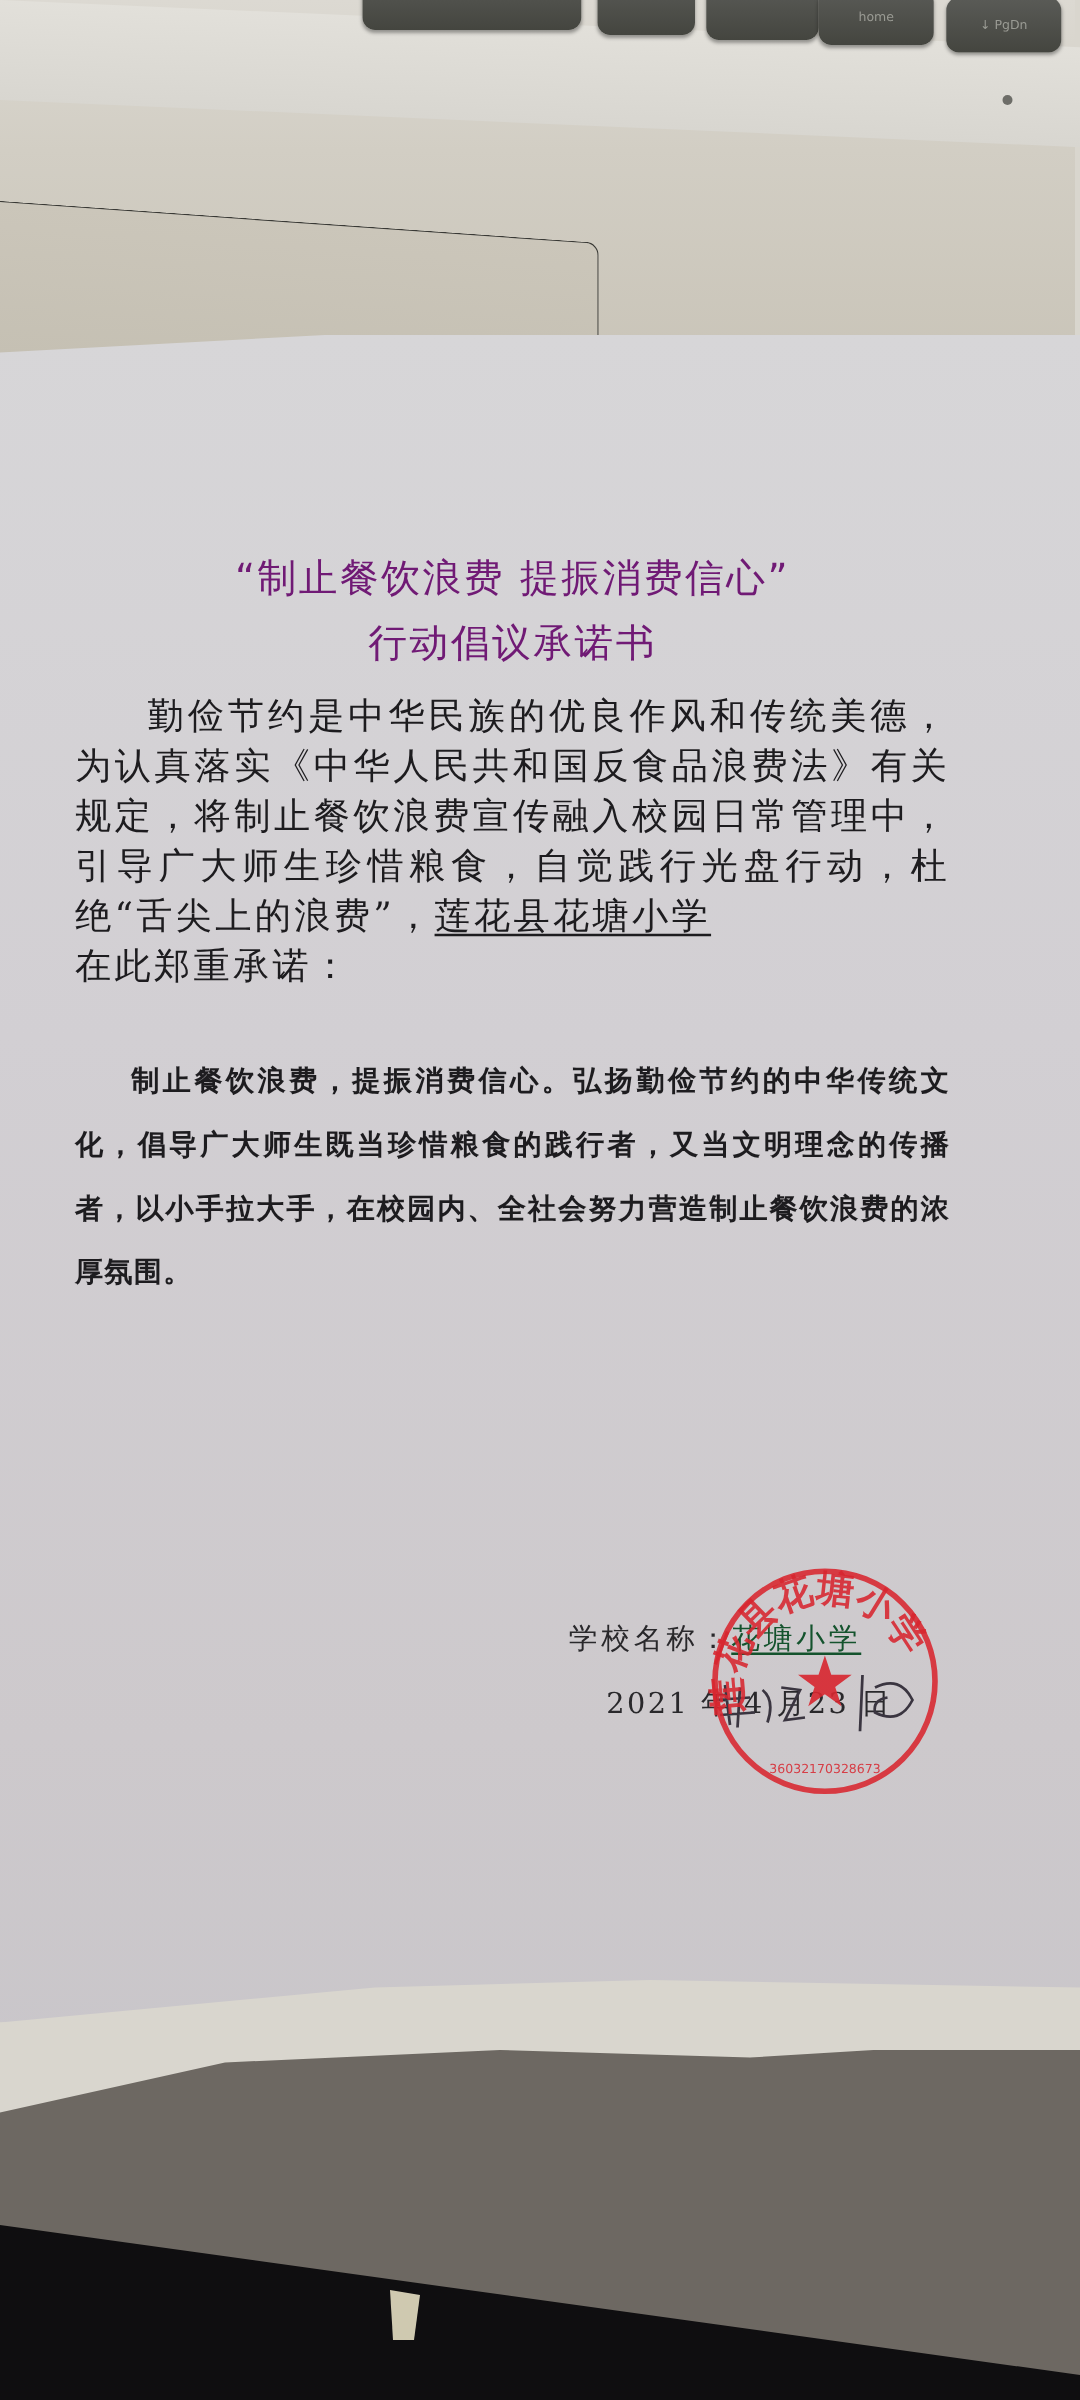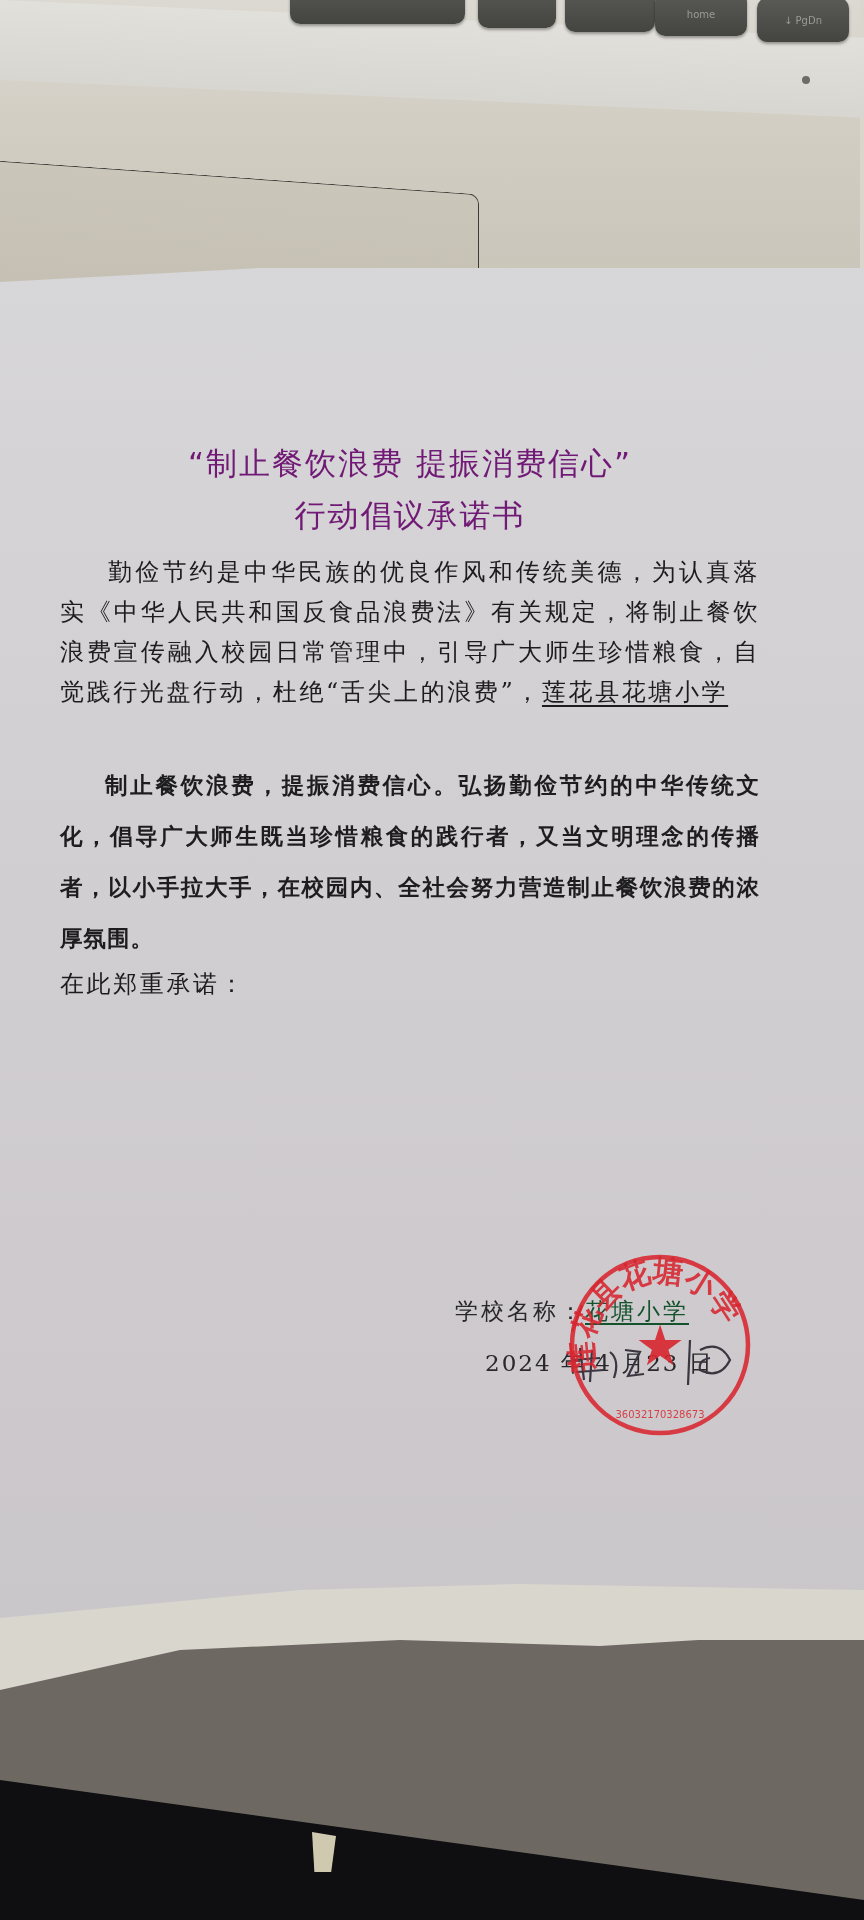--- a/index.html
+++ b/index.html
@@ -42,21 +42,21 @@
     }
     .doc {
       position: absolute; left: 60px; top: 440px; width: 700px; color: #1d1c1f;
     }
     .title {
       text-align: center; font-size: 31px; line-height: 46px; letter-spacing: 2px;
       font-family: "DejaVu Sans", "Liberation Sans", sans-serif; font-weight: normal; color: #701a75;
     }
     .title .sub { display: block; margin-top: 6px; text-align: center; }
     .para {
-      font-size: 24px; line-height: 40px; letter-spacing: 2.6px; text-align: justify;
+      font-size: 29px; line-height: 40px; letter-spacing: 2.6px; text-align: justify;
       text-indent: 2em; margin: 0;
     }
     .para1 { margin-top: 14px; }
     .school-u { text-decoration: underline; text-underline-offset: 5px; }
     .promise { text-indent: 0; margin-top: 0; }
     .para2 {
       margin-top: 48px; font-family: "DejaVu Sans", "Liberation Sans", sans-serif;
       font-weight: bold; font-size: 22.5px; line-height: 51px; letter-spacing: 1px;
     }
     .para3 { margin-top: 54px; line-height: 38.5px; letter-spacing: 3px; font-size: 23px; }
@@ -114,32 +114,32 @@
 
 <div class="paper"></div>
 
 <div class="doc">
   <div class="title">
     <span>“制止餐饮浪费  提振消费信心”</span>
     <span class="sub">行动倡议承诺书</span>
   </div>
 
   <p class="para para1"><span>勤俭节约是中华民族的优良作风和传统美德，为认真落实《中华人民共和国反食品浪费法》有关规定，将制止餐饮浪费宣传融入校园日常管理中，引导广大师生珍惜粮食，自觉践行光盘行动，杜绝“舌尖上的浪费”，</span><span class="school-u">莲花县花塘小学</span></p>
+  <p class="para promise">在此郑重承诺：</p>
+
   <p class="para para2">制止餐饮浪费，提振消费信心。弘扬勤俭节约的中华传统文化，倡导广大师生既当珍惜粮食的践行者，又当文明理念的传播者，以小手拉大手，在校园内、全社会努力营造制止餐饮浪费的浓厚氛围。</p>
-
-  <p class="para promise">在此郑重承诺：</p>
 
 </div>
 
 <div class="sign">
   <div>
     <span>学校名称：</span><span class="sign-val">花塘小学</span>
   </div>
   <div class="date">
-    <span>2024</span>
+    <span>2021</span>
     <span>年</span>
     <span>4</span>
     <span>月</span><span>23</span>
     <span>日</span>
   </div>
 </div>
 
 <svg class="signature" viewBox="0 0 200 60">
   <path d="M2 30 L30 28 M10 18 L14 50 M22 20 L20 52 M6 42 L34 40 M40 22 Q50 30 44 48 M55 20 L70 22 L58 46 L74 44" stroke="#3a3540" stroke-width="2.2" fill="none"></path>
   <path d="M120 10 L118 55 M130 20 Q150 10 160 30 Q150 50 130 40 Q128 30 140 28" stroke="#3a3540" stroke-width="2.2" fill="none"></path>

